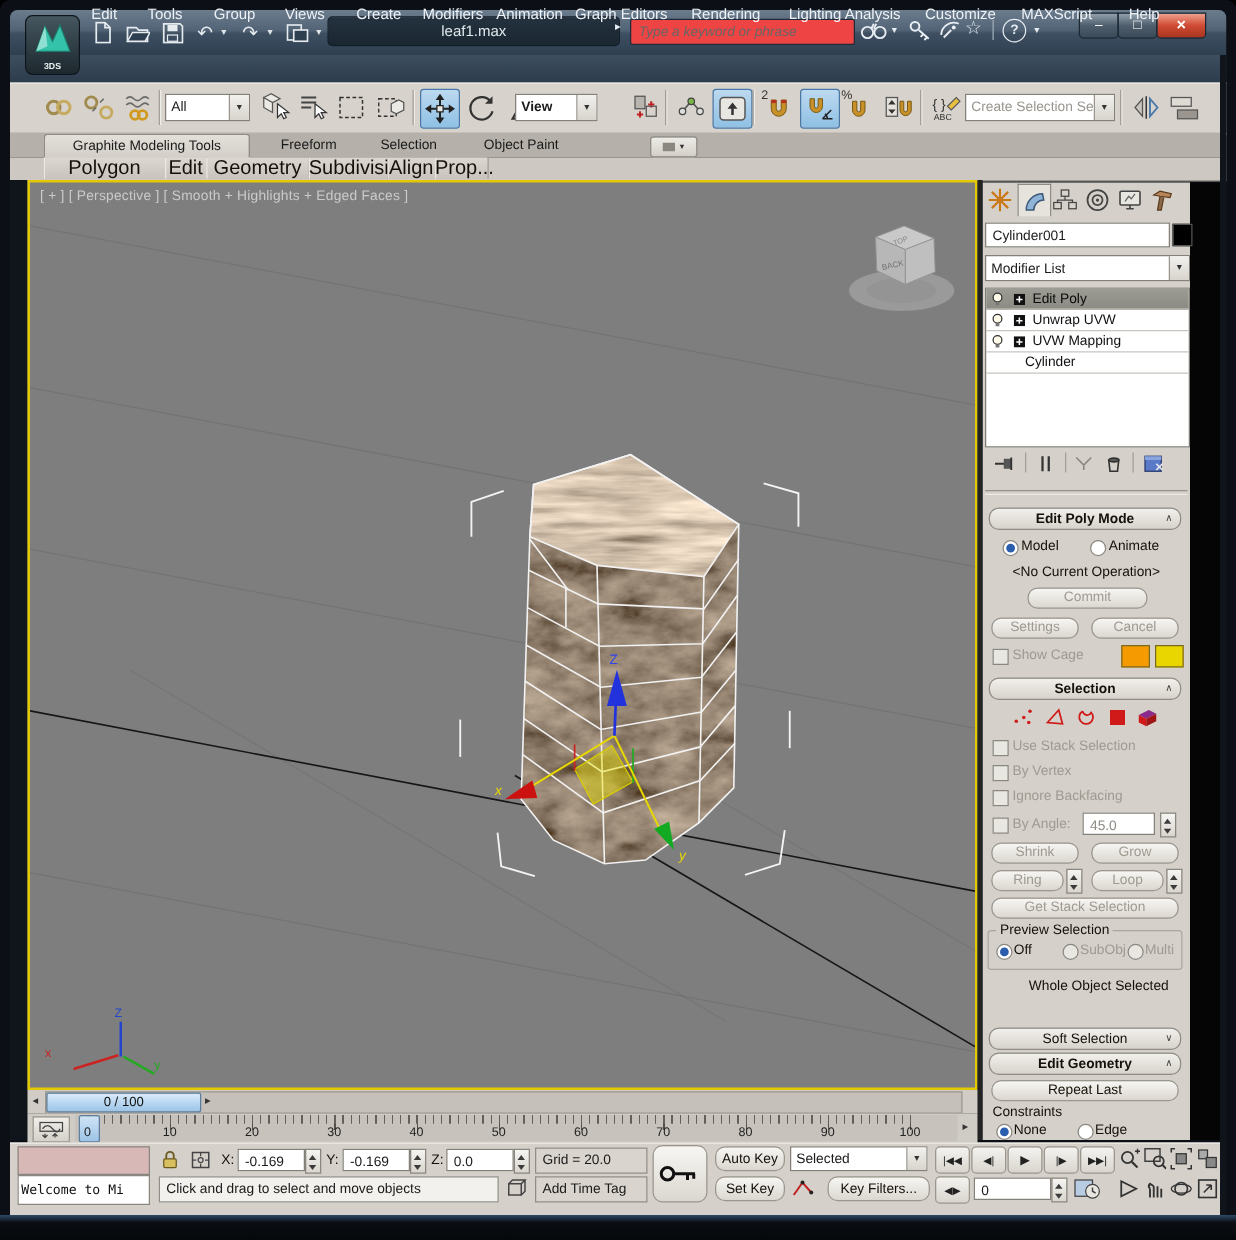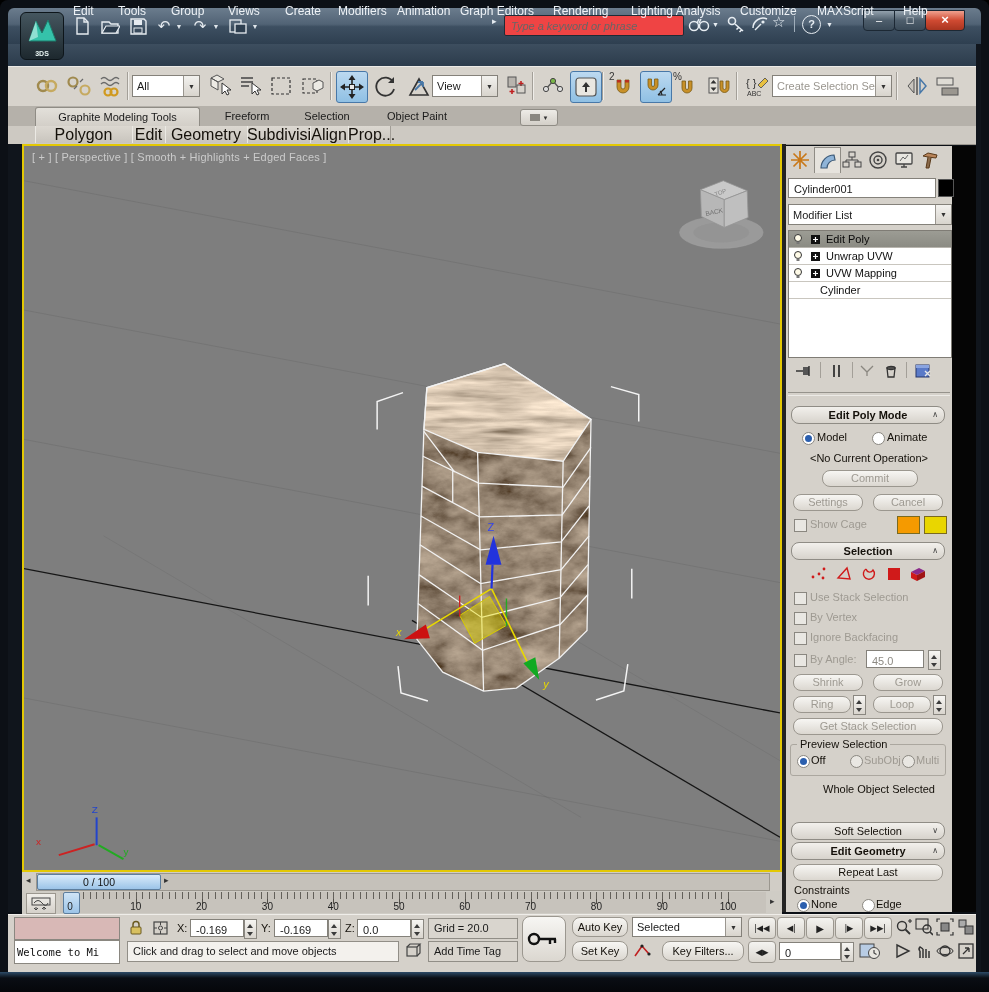--- a/index.html
+++ b/index.html
@@ -151,20 +151,21 @@
   <div class="qbtn" style="left:226px;">
     <svg width="20" height="18">
         <rect x="2" y="3" width="11" height="12" fill="none" stroke="#e6ebf0" stroke-width="1.3"></rect>
         <rect x="7" y="7" width="11" height="9" fill="#2e3f50" stroke="#e6ebf0" stroke-width="1.3"></rect>
       </svg>
   </div>
   <div class="qbtn" style="left:249px;width:12px;">
       <span style="color:#dfe5ea;font-size:7px;">▼</span>
     </div>
 
+  <div class="abs titleplate">leaf1.max</div>
 
   <span class="tico" style="left:492px;font-size:9px;">▸</span>
   <div class="abs search">
     <input type="text" placeholder="Type a keyword or phrase" style="">
   </div>
   <div class="abs" style="left:688px;top:16px;">
     <svg width="22" height="16">
         <circle cx="6" cy="10" r="4.5" fill="none" stroke="#e7edf2" stroke-width="1.5"></circle>
         <circle cx="16" cy="10" r="4.5" fill="none" stroke="#e7edf2" stroke-width="1.5"></circle>
         <path d="M9,7 l2,-4 m0,4 l2,-4" stroke="#e7edf2" stroke-width="1.4" fill="none"></path>
@@ -270,21 +271,21 @@
         <path d="M21,9 a9,9 0 1 0 1,7" fill="none" stroke="#333" stroke-width="1.8"></path>
         <path d="M22,4 v6 h-6 z" fill="#333"></path>
       </svg>
   </div>
   <div class="ticon" style="left:404px;">
     <svg width="26" height="26">
         <path d="M4,22 h18 l-9,-16 z" fill="none" stroke="#333" stroke-width="1.6"></path>
         <path d="M9,17 L17,9 M17,9 h-5 m5,0 v5" stroke="#4878a8" stroke-width="1.8" fill="none"></path>
       </svg>
   </div>
-  <div class="combo" style="left:432px;top:75px;width:64px;height:20px;">
+  <div class="combo" style="left:412px;top:75px;width:64px;height:20px;font-weight:bold;">
     <span class="cv">View</span>
     <span class="ca">▼</span>
   </div>
   <div class="ticon" style="left:502px;">
     <svg width="26" height="26">
         <rect x="4" y="4" width="8" height="10" fill="#b8b4ae" stroke="#555"></rect>
         <path d="M8,16 v5 m-2.5,-2.5 h5" stroke="#c02020" stroke-width="1.6"></path>
         <path d="M17,8 v5 m-2.5,-2.5 h5" stroke="#c02020" stroke-width="1.6"></path>
         <rect x="13" y="12" width="8" height="8" fill="none" stroke="#555"></rect>
       </svg>

